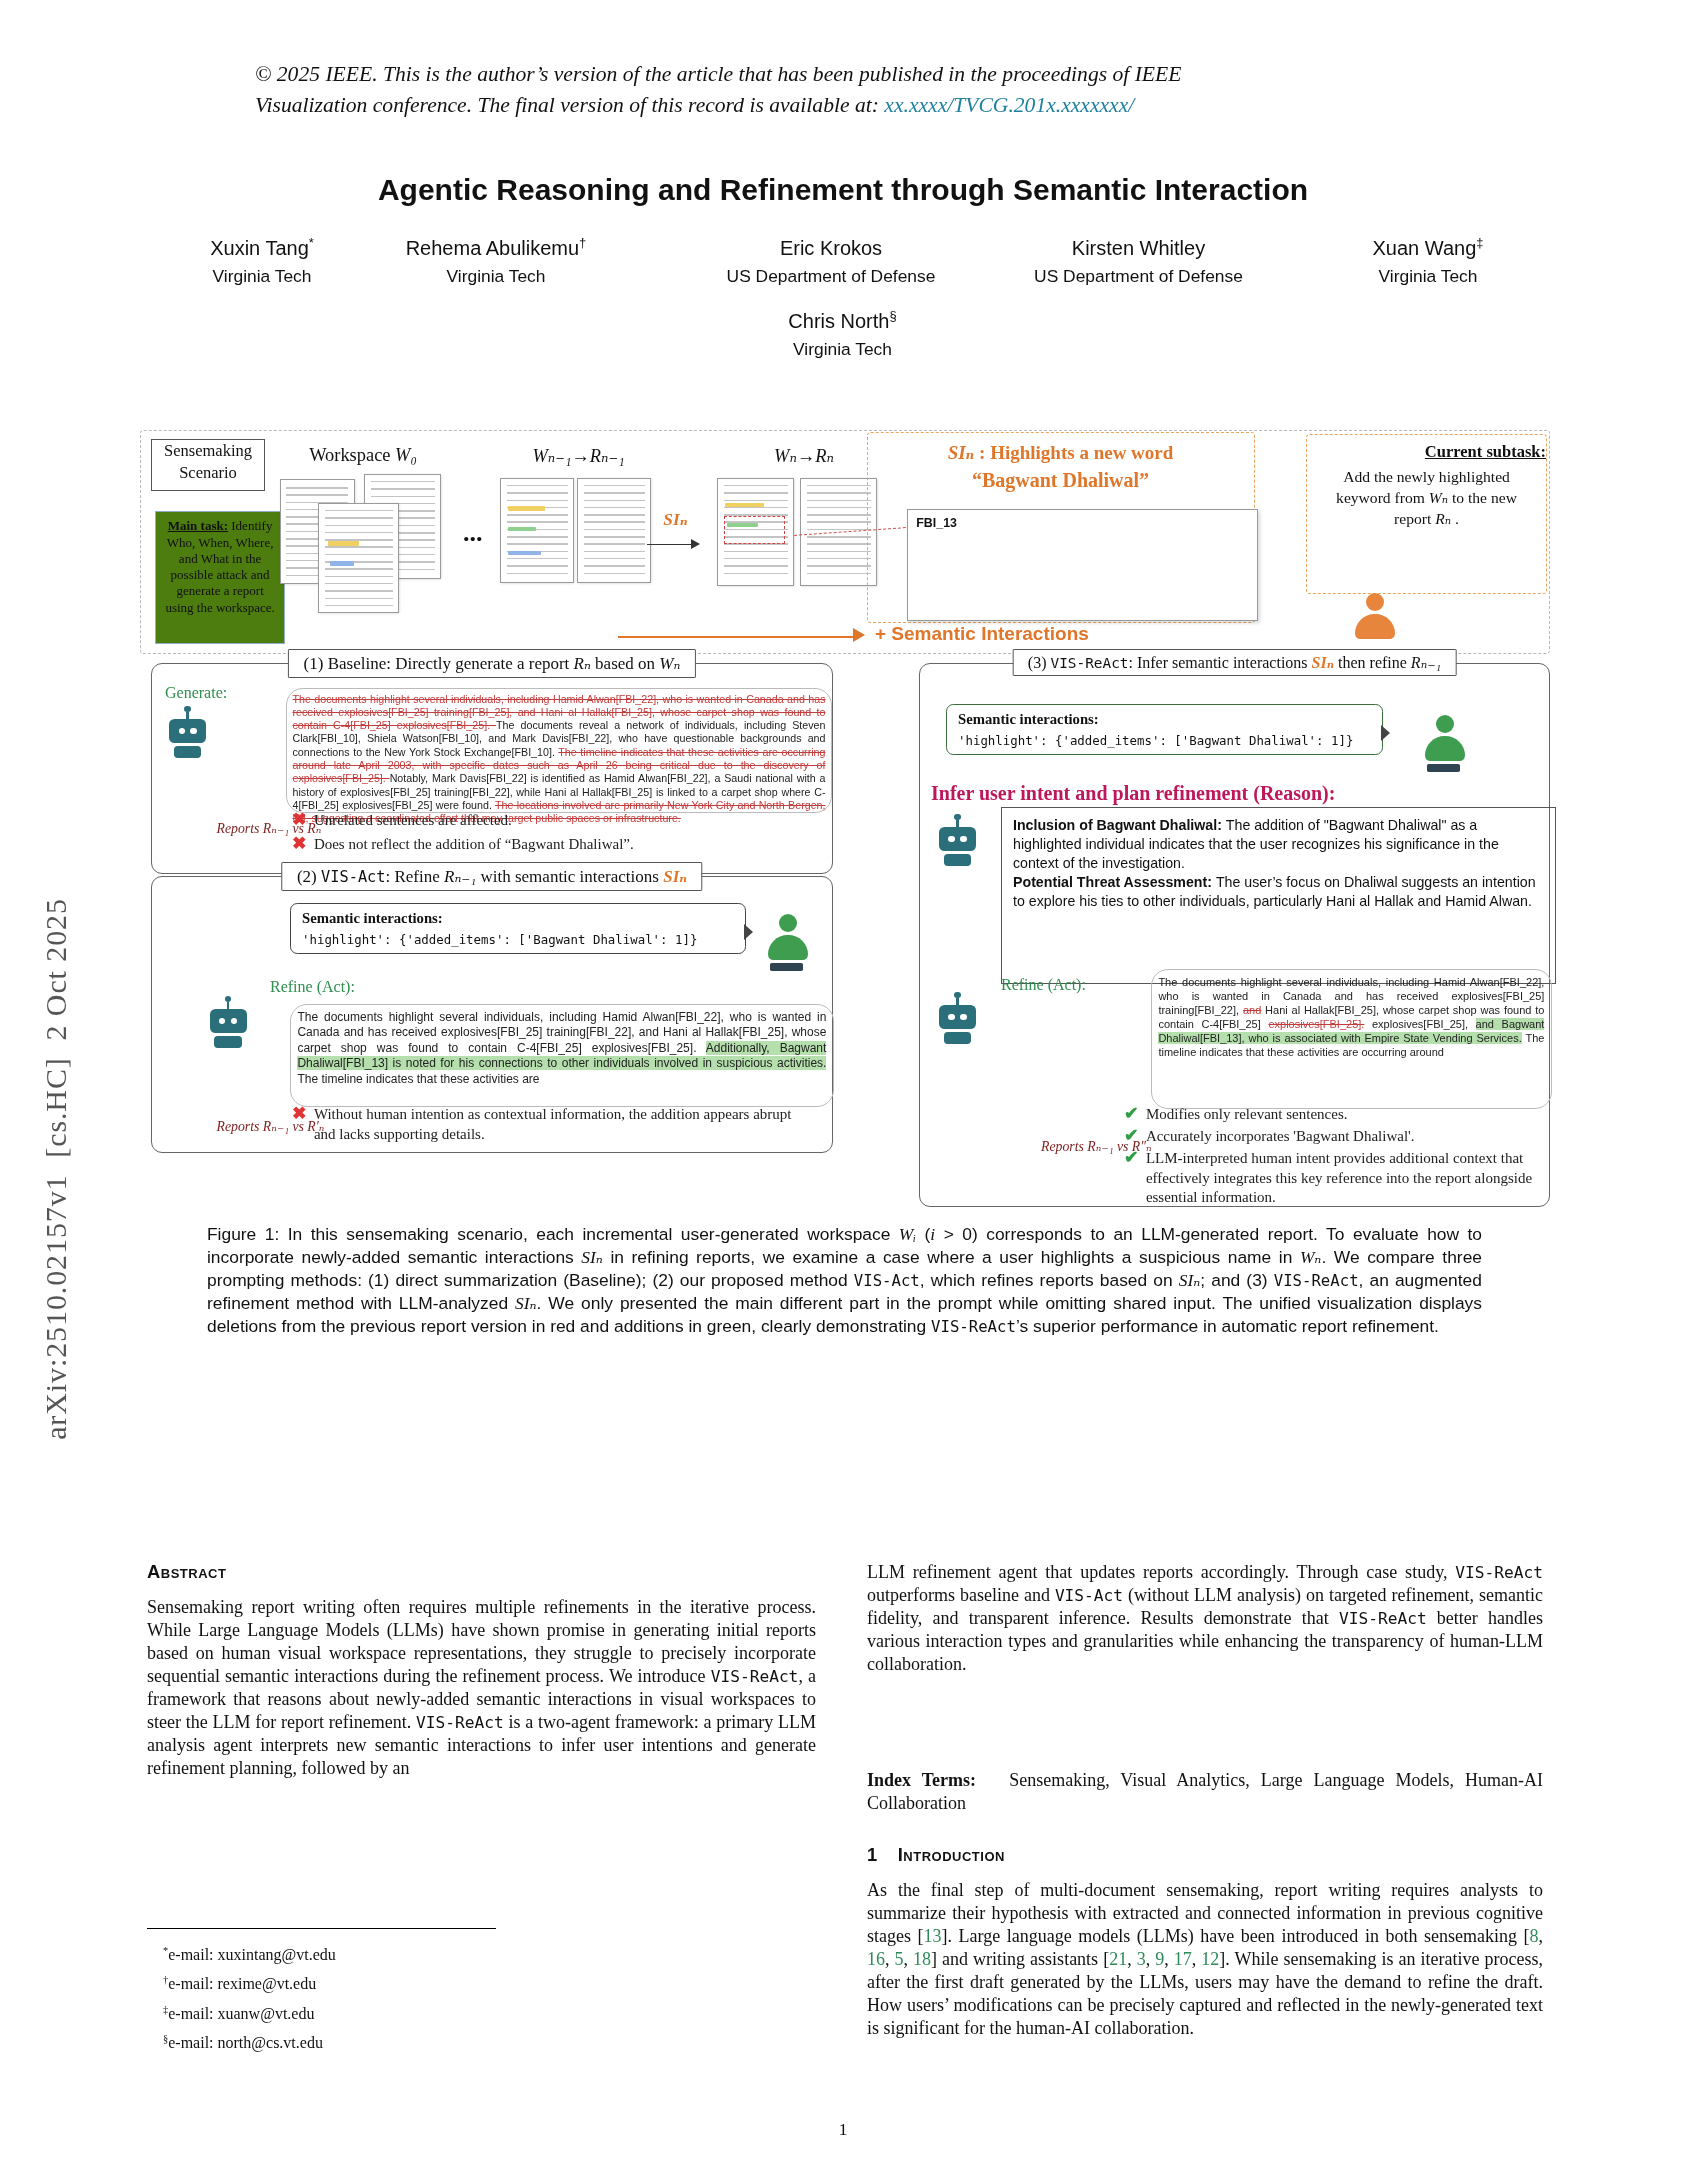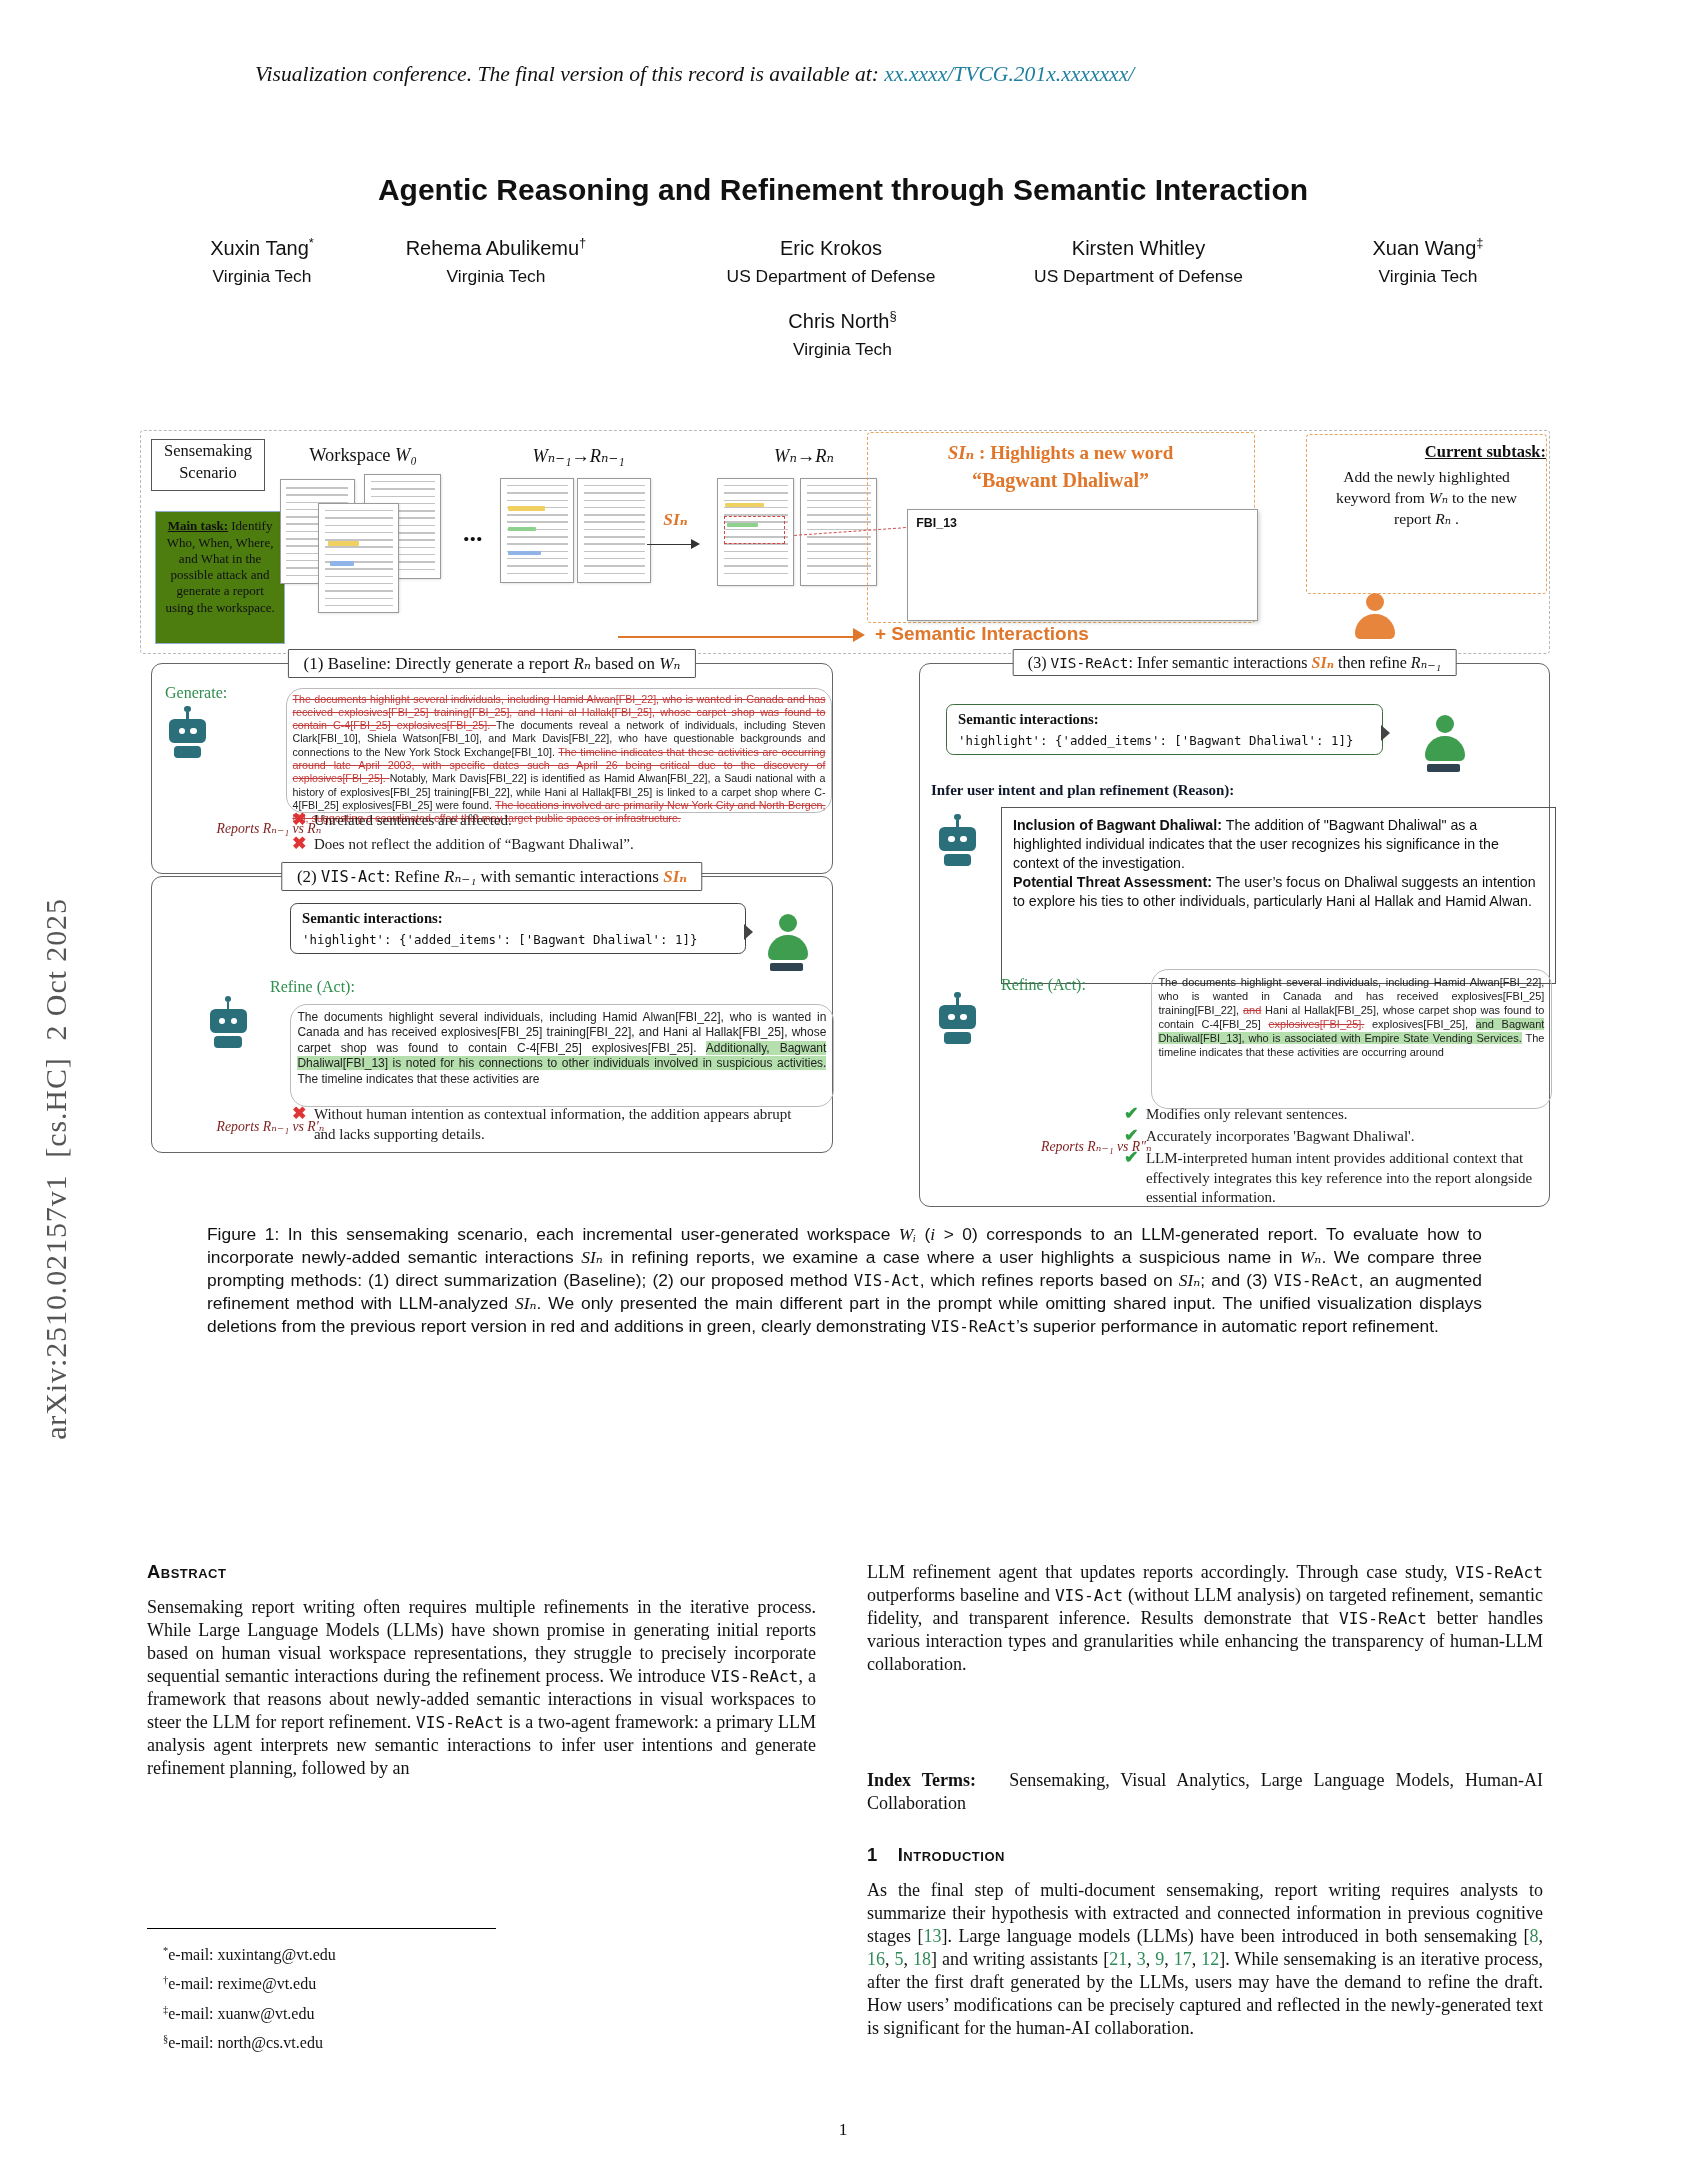--- a/index.html
+++ b/index.html
@@ -45,21 +45,21 @@
   .fig{position:absolute;left:140px;top:430px;width:1411px;height:776px;}
   .dash-gray{border:1.8px dashed #b8b8b8;border-radius:3.7px;}
   .dash-orange{border:1.8px dashed #eaa45e;border-radius:3.7px;}
   .panel{position:absolute;border:1.5px solid #666;border-radius:11px;background:#fff;}
   .panel-title{
     position:absolute;top:-14.7px;left:50%;transform:translateX(-50%);
     border:1.5px solid #555;border-radius:1px;background:#fff;
     padding:2.8px 14.7px;font-size:17px;white-space:nowrap;
   }
   .green-label{color:#2f8f4e;font-size:16px;}
-  .infer-label{color:#0f172a;font-size:15px;font-weight:600;}
+  .infer-label{color:#be185d;font-size:20px;font-weight:600;}
   .reports-label{font-style:italic;font-size:13.8px;color:#7f1d1d;white-space:nowrap;margin-left:48px;}
   .rpt{font-family:"Liberation Sans","DejaVu Sans",sans-serif;text-align:justify;color:#222;border-radius:17px;}
   .bubble{position:absolute;border:1.5px solid #444;border-radius:7.3px;background:#fff;padding:6.4px 11px;}
   .bubble:after{content:"";position:absolute;right:-15.6px;top:20px;border:8.3px solid transparent;border-left:9.2px solid #444;}
   .bubble .bh{font-weight:bold;font-size:14.7px;}
   .bubble .bc{font-family:"DejaVu Sans Mono",monospace;font-size:12.4px;margin-top:4.6px;}
   .mark-row{position:absolute;display:flex;gap:7.3px;align-items:flex-start;}
   .xg{color:#e03434;font-size:17.4px;line-height:1;font-weight:bold;}
   .cg{color:#2f9e44;font-size:17.4px;line-height:1;font-weight:bold;}
   .mark-txt{font-size:15px;line-height:1.3;color:#222;}
@@ -87,20 +87,21 @@
   .arrow-line{position:absolute;border-top:2.3px solid #e0762a;}
   .arrow-tri{position:absolute;width:0;height:0;border:7.3px solid transparent;border-left:12px solid #e0762a;}
   .blk-arrow-line{position:absolute;border-top:1.8px solid #333;}
   .blk-arrow-tri{position:absolute;width:0;height:0;border:5.5px solid transparent;border-left:9.2px solid #333;}
   .sem-label{font-family:"Liberation Sans","DejaVu Sans",sans-serif;font-weight:bold;font-size:19px;color:#e0762a;white-space:nowrap;}
 </style>
 </head>
 <body>
 
 <div class="abs copyright" style="left:255px;top:59px;width:1194px;">
+  <div>© 2025 IEEE. This is the author’s version of the article that has been published in the proceedings of IEEE</div>
   <div>
     <span>Visualization conference. The final version of this record is available at: </span><a href="#">xx.xxxx/TVCG.201x.xxxxxxx/</a>
   </div>
 </div>
 
 <div class="abs paper-title ctr" style="left:0;right:0;top:173px;">Agentic Reasoning and Refinement through Semantic Interaction</div>
 
 <div class="abs ctr" style="left:152px;top:235px;width:220px;">
   <div class="author-name"><span>Xuxin Tang</span><sup>*</sup></div>
   <div class="author-affil">Virginia Tech</div>

